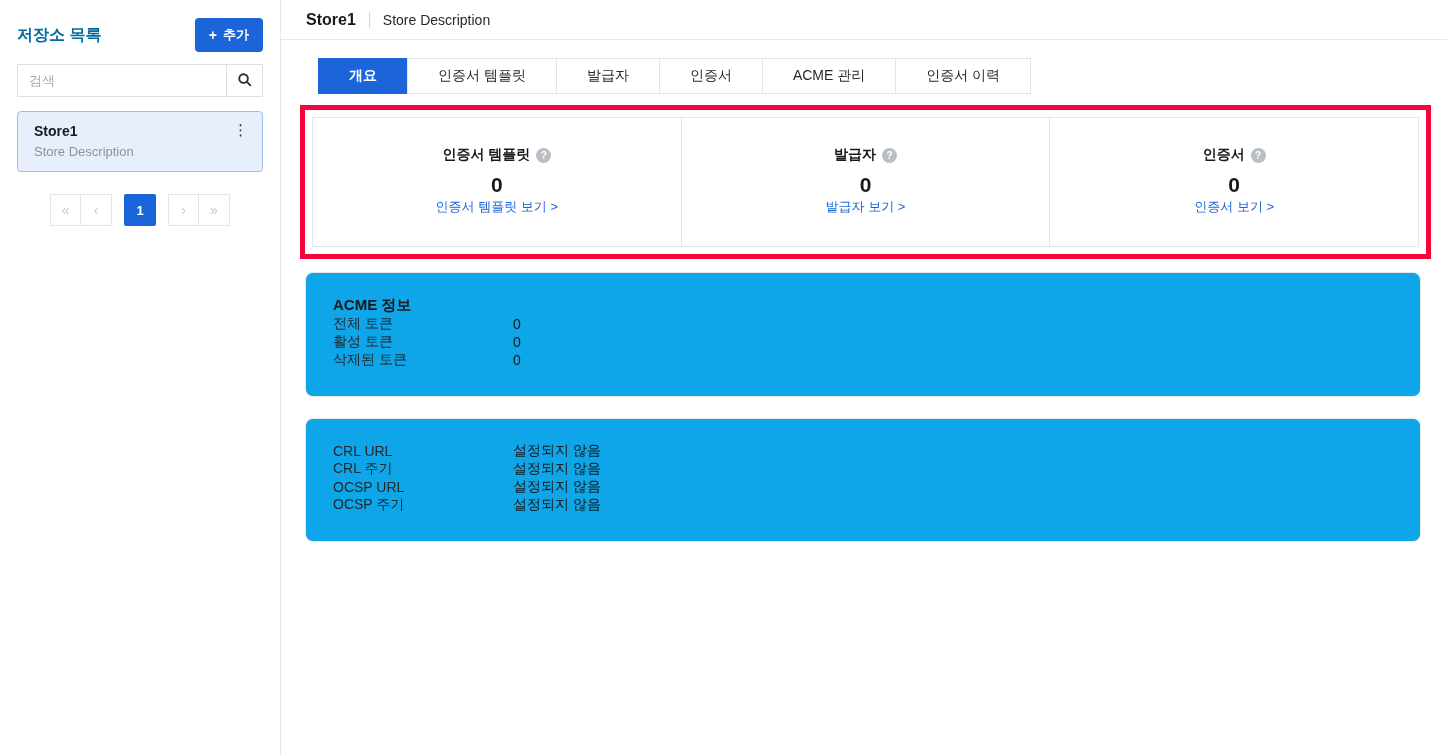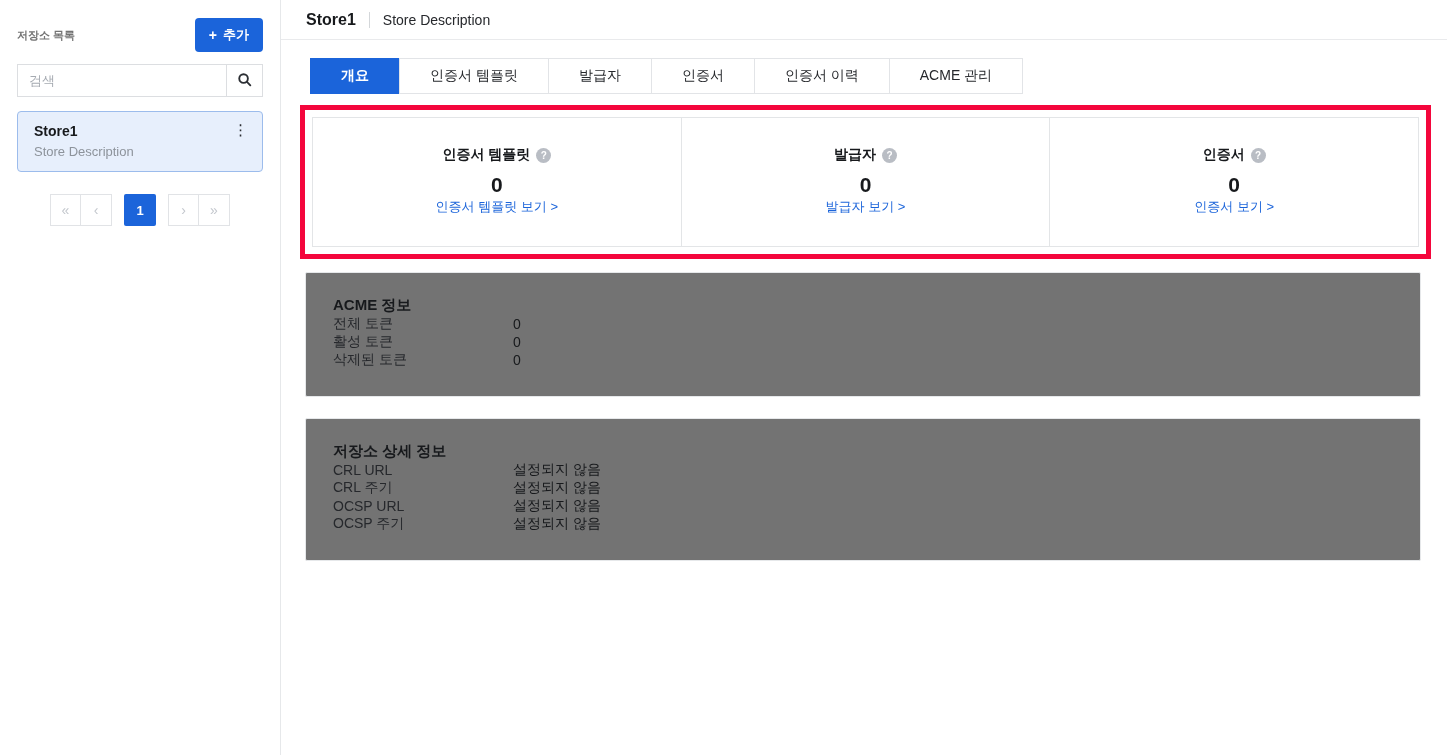--- a/index.html
+++ b/index.html
@@ -2,21 +2,21 @@
 <html><head>
 <meta charset="utf-8">
 <style>
   * { margin:0; padding:0; box-sizing:border-box; }
   html,body { width:1447px; height:755px; background:#fff; font-family:"Liberation Sans", sans-serif; overflow:hidden; }
   .app { display:flex; width:1447px; height:755px; }
 
   
   .sidebar { width:281px; min-width:281px; height:755px; border-right:1px solid #e6e8ea; padding:14px 17px 0 17px; background:#fff; }
   .sidebar-head { display:flex; align-items:center; justify-content:space-between; margin-top:4px; }
-  .sidebar-title { font-size:11px; font-weight:bold; color:#737373; }
+  .sidebar-title { font-size:16px; font-weight:bold; color:#0369a1; }
   .add-btn { display:flex; align-items:center; gap:6px; background:#1b64da; color:#fff; border:none; border-radius:4px; padding:8px 14px; font-size:13px; font-weight:bold; cursor:pointer; font-family:inherit; }
   .add-btn .plus { font-size:14px; font-weight:bold; line-height:1; }
   .search-wrap { margin-top:12px; display:flex; height:33px; border:1px solid #dcdee1; background:#fff; }
   .search-input { flex:1; border:none; outline:none; padding:0 11px; font-size:13px; color:#333; font-family:inherit; min-width:0; }
   .search-input::placeholder { color:#a5aab1; }
   .search-btn { width:36px; border:none; border-left:1px solid #dcdee1; background:#fff; display:flex; align-items:center; justify-content:center; cursor:pointer; }
   .store-item { position:relative; margin-top:14px; border:1px solid #9cbcec; background:#e7effc; border-radius:4px; padding:11px 16px 12px 16px; cursor:pointer; }
   .store-name { font-size:14px; font-weight:bold; color:#17191c; }
   .store-desc { font-size:13px; color:#8d939b; margin-top:5px; }
   .kebab { position:absolute; top:8px; right:10px; font-size:15px; color:#2b2e33; letter-spacing:0; padding:2px 4px; cursor:pointer; line-height:1.1; }
@@ -28,33 +28,33 @@
 
   
   .main { flex:1; display:flex; flex-direction:column; }
   .main-header { height:40px; display:flex; align-items:center; padding-left:25px; border-bottom:1px solid #e9eaec; }
   .main-title { font-size:16px; font-weight:bold; color:#17191c; }
   .v-divider { width:1px; height:16px; background:#d4d7da; margin:0 13px; }
   .main-subtitle { font-size:14px; color:#26282c; }
 
   .tabs { display:flex; margin:18px 0 0 25px; }
   .tab { height:36px; display:flex; align-items:center; justify-content:center; padding:0 30px; border:1px solid #e2e4e7; background:#fff; font-size:14px; color:#26282c; cursor:pointer; margin-left:-1px; white-space:nowrap; }
-  .tab:first-child { margin-left:4px; padding:4px 30px; }
+  .tab:first-child { margin-left:12px; padding:4px 30px; }
   .tab.active { background:#1b64da; border-color:#1b64da; color:#fff; font-weight:bold; }
 
   .stats-highlight { margin:11px 16px 0 19px; border:5px solid #f4063c; padding:7px; }
   .stats-card { border:1px solid #e3e5e7; background:#fff; display:flex; }
   .stat-col { flex:1; text-align:center; padding:27px 0 30px 0; }
   .stat-col + .stat-col { border-left:1px solid #e3e5e7; }
   .stat-title { font-size:14px; font-weight:bold; color:#17191c; display:inline-flex; align-items:center; gap:6px; }
   .help-icon { width:15px; height:15px; border-radius:50%; background:#b9bdc4; color:#fff; font-size:10px; font-weight:bold; display:inline-flex; align-items:center; justify-content:center; cursor:pointer; }
   .stat-value { font-size:21px; font-weight:bold; color:#17191c; margin-top:9px; }
   .stat-link { display:inline-block; font-size:13px; color:#1b64da; text-decoration:none; cursor:pointer; }
 
-  .card { margin:13px 26px 0 24px; border:1px solid #e6e8ea; border-radius:2px; background:#737373; padding:23px 27px 27px 27px; }
+  .card { margin:13px 26px 0 24px; border:1px solid #e6e8ea; border-radius:8px; background:#0ea5e9; padding:23px 27px 27px 27px; }
   .card + .card { margin-top:21px; }
   .card-title { font-size:15px; font-weight:bold; color:#17191c; }
   .info-row { display:flex; align-items:center; }
   .info-row .label { width:180px; min-width:180px; font-size:14px; color:#26282c; }
   .info-row .value { font-size:14px; color:#17191c; }
 </style>
 </head>
 <body>
 
 <div class="app">
@@ -105,22 +105,22 @@
       <span class="main-title">Store1</span>
       <span class="v-divider"></span>
       <span class="main-subtitle">Store Description</span>
     </div>
 
     <div class="tabs">
       <div class="tab active">개요</div>
       <div class="tab">인증서 템플릿</div>
       <div class="tab">발급자</div>
       <div class="tab">인증서</div>
+      <div class="tab">ACME 관리</div>
       <div class="tab">인증서 이력</div>
-      <div class="tab">ACME 관리</div>
     </div>
 
     <div class="stats-highlight">
       <div class="stats-card">
 
         <div class="stat-col">
           <div class="stat-title">
             <span>인증서 템플릿</span>
             <span class="help-icon">?</span>
           </div>
@@ -159,21 +159,20 @@
         <span class="label">활성 토큰</span>
         <span class="value">0</span>
       </div>
       <div class="info-row">
         <span class="label">삭제된 토큰</span>
         <span class="value">0</span>
       </div>
     </section>
 
     <section class="card">
-      <div class="card-title">저장소 상세 정보</div>
       <div class="info-row">
         <span class="label">CRL URL</span>
         <span class="value">설정되지 않음</span>
       </div>
       <div class="info-row">
         <span class="label">CRL 주기</span>
         <span class="value">설정되지 않음</span>
       </div>
       <div class="info-row">
         <span class="label">OCSP URL</span>

